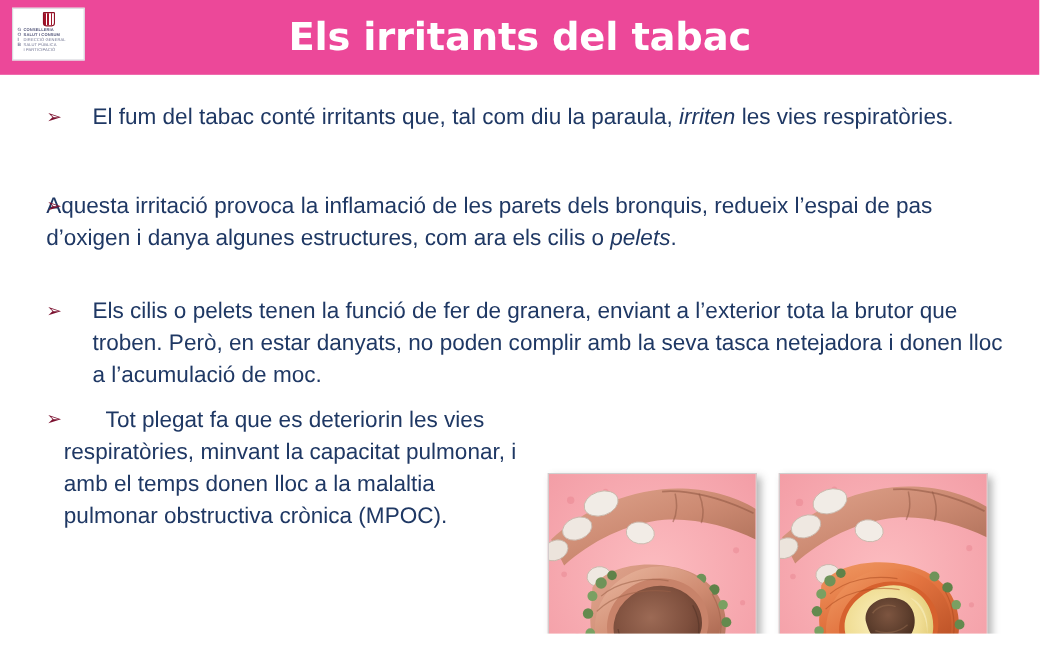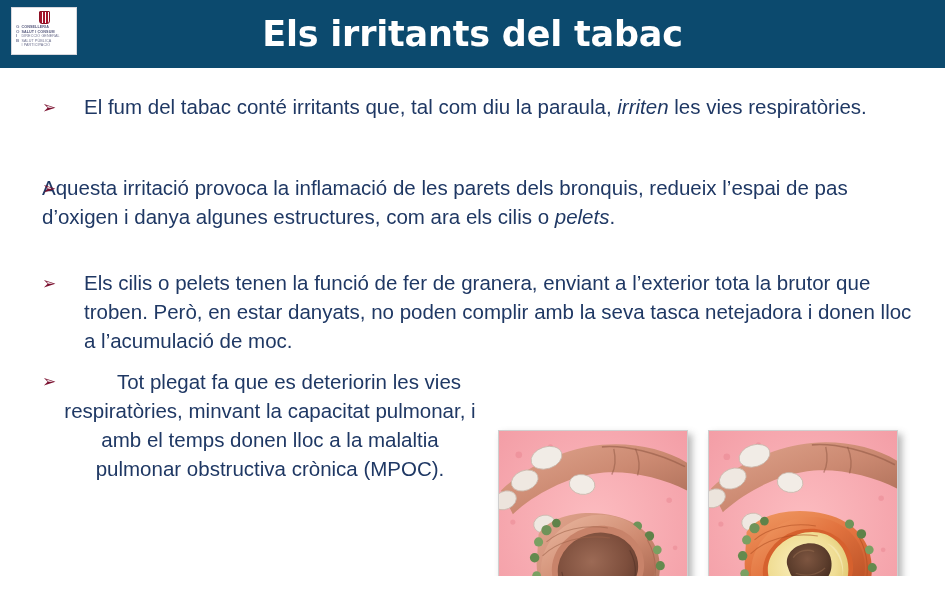--- a/index.html
+++ b/index.html
@@ -8,21 +8,21 @@
     width:945px;height:604px;
     background:#ffffff;
     font-family:"Liberation Sans", sans-serif;
     overflow:hidden;
     position:relative;
   }
 
   
   .header{
     position:absolute;left:0;top:0;width:945px;height:68px;
-    background:#0c4a6e;
+    background:#ec4899;
     display:flex;align-items:center;
   }
   .logo-box{
     position:absolute;left:11px;top:7px;
     width:66px;height:48px;
     background:#ffffff;
     border:1px solid #d8d8de;
     box-sizing:border-box;
     display:flex;flex-direction:column;
     padding:3px 4px;
@@ -82,21 +82,21 @@
 
   
   #p1{left:42px;top:24px;width:870px;}
   #p1 .txt{margin-left:42px;}
   #p2{left:42px;top:105px;width:870px;}
   #p2 .txt{}
   #p3{left:42px;top:200px;width:870px;}
   #p3 .txt{margin-left:42px;}
   #p4{left:42px;top:299px;width:440px;}
   #p4 .arrow{top:0;}
-  #p4 .txt{margin-left:16px;text-indent:38px;text-align:center;}
+  #p4 .txt{margin-left:16px;text-indent:38px;}
 
   
   .figs{
     position:absolute;left:498px;top:362px;
     width:400px;height:212px;
   }
   .fig{
     position:absolute;top:0;
     width:190px;height:205px;
     border:1px solid #cfcfcf;

